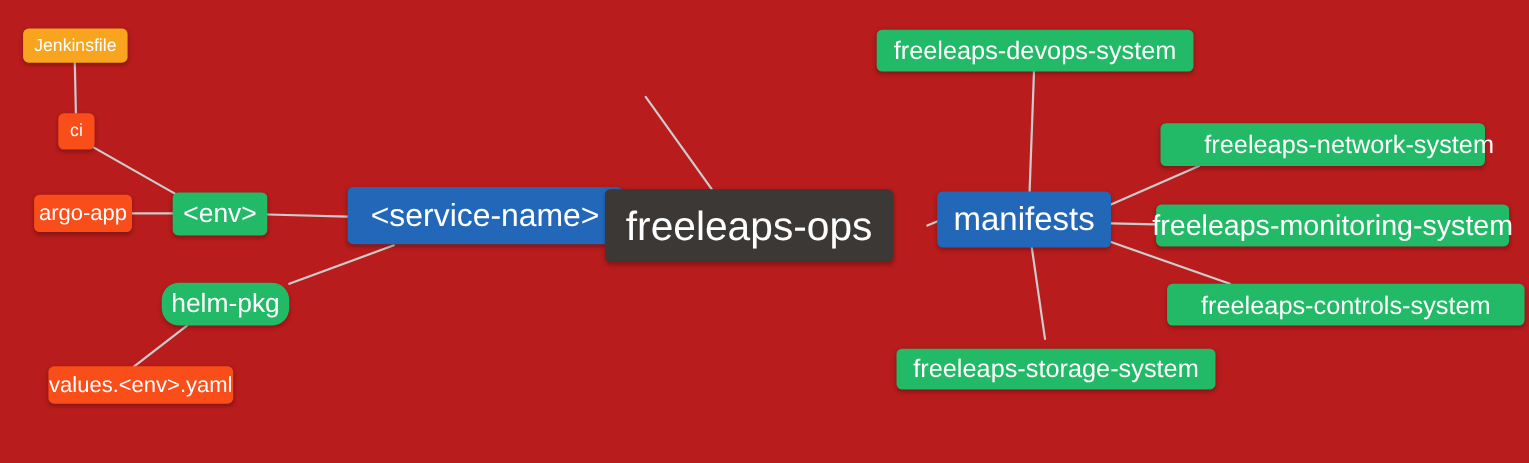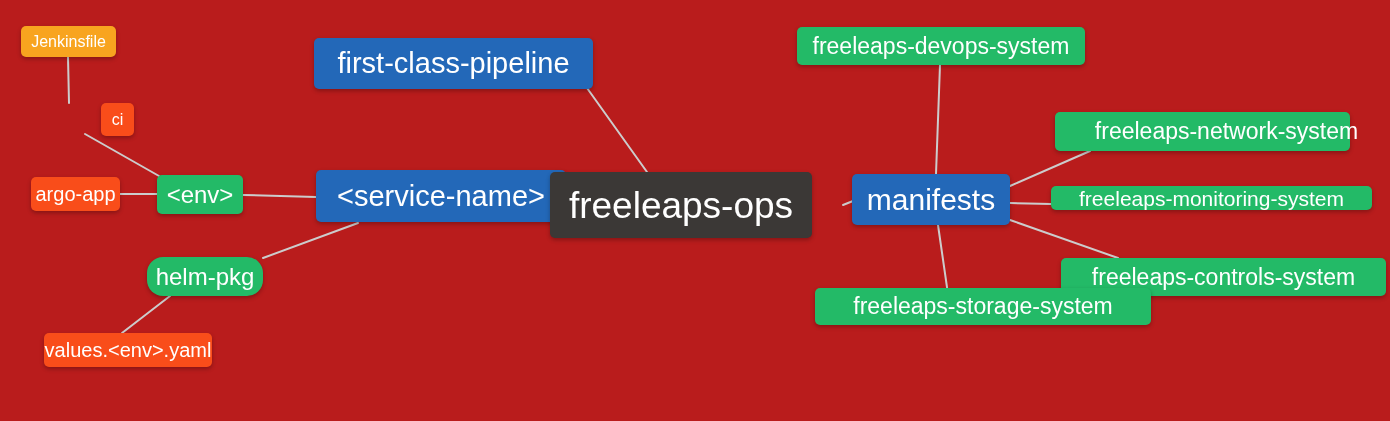--- a/index.html
+++ b/index.html
@@ -63,28 +63,27 @@
     <line x1="566" y1="200" x2="583" y2="205"></line>
     <line x1="843" y1="205" x2="853" y2="201"></line>
     <line x1="936" y1="174" x2="940" y2="65"></line>
     <line x1="1010" y1="186" x2="1090" y2="151"></line>
     <line x1="1010" y1="203" x2="1051" y2="204"></line>
     <line x1="1010" y1="220" x2="1118" y2="258"></line>
     <line x1="938" y1="225" x2="950" y2="308"></line>
   </svg>
 
   <div class="node orange" style="left:21px;  top:26px;  width:95px;  height:31px; font-size:16px;">Jenkinsfile</div>
-  <div class="node red" style="left:53px;  top:103px; width:33px;  height:33px; font-size:16px;margin-left:48px;">ci</div>
+  <div class="node red" style="left:53px;  top:103px; width:33px;  height:33px; font-size:16px;">ci</div>
   <div class="node red" style="left:31px;  top:177px; width:89px;  height:34px; font-size:20px;">argo-app</div>
   <div class="node green" style="left:157px; top:175px; width:86px;  height:39px; font-size:24px;">&lt;env&gt;</div>
   <div class="node green" style="left:147px; top:257px; width:116px; height:39px; font-size:24px;border-radius:16px;">helm-pkg</div>
   <div class="node red" style="left:8px;   top:333px; width:168px; height:34px; font-size:20px;margin-left:36px;">values.&lt;env&gt;.yaml</div>
-  <div class="node blue" style="left:314px; top:38px;  width:279px; height:51px; font-size:29px;">first-class-pipeline</div>
   <div class="node blue" style="left:316px; top:170px; width:250px; height:52px; font-size:29px;">&lt;service-name&gt;</div>
   <div class="node dark" style="left:550px; top:172px; width:262px; height:66px; font-size:37px;">freeleaps-ops</div>
   <div class="node green" style="left:797px;  top:27px;  width:288px; height:38px; font-size:23px;">freeleaps-devops-system</div>
   <div class="node blue" style="left:852px; top:174px; width:158px; height:51px; font-size:30px;">manifests</div>
   <div class="node green" style="left:1055px; top:112px; width:295px; height:39px; font-size:23px;padding-left:48px;">freeleaps-network-system</div>
-  <div class="node green" style="left:1051px; top:186px; width:321px; height:24px; font-size:21px;text-align:right;">freeleaps-monitoring-system</div>
+  <div class="node green" style="left:1051px; top:186px; width:321px; height:38px; font-size:26px;text-align:right;">freeleaps-monitoring-system</div>
   <div class="node green" style="left:1061px; top:258px; width:325px; height:38px; font-size:23px;">freeleaps-controls-system</div>
-  <div class="node green" style="left:815px;  top:288px; width:336px; height:37px; font-size:23px;">freeleaps-storage-system</div>
+  <div class="node green" style="left:815px;  top:317px; width:290px; height:37px; font-size:23px;">freeleaps-storage-system</div>
 
 </div>
 
 </body></html>

